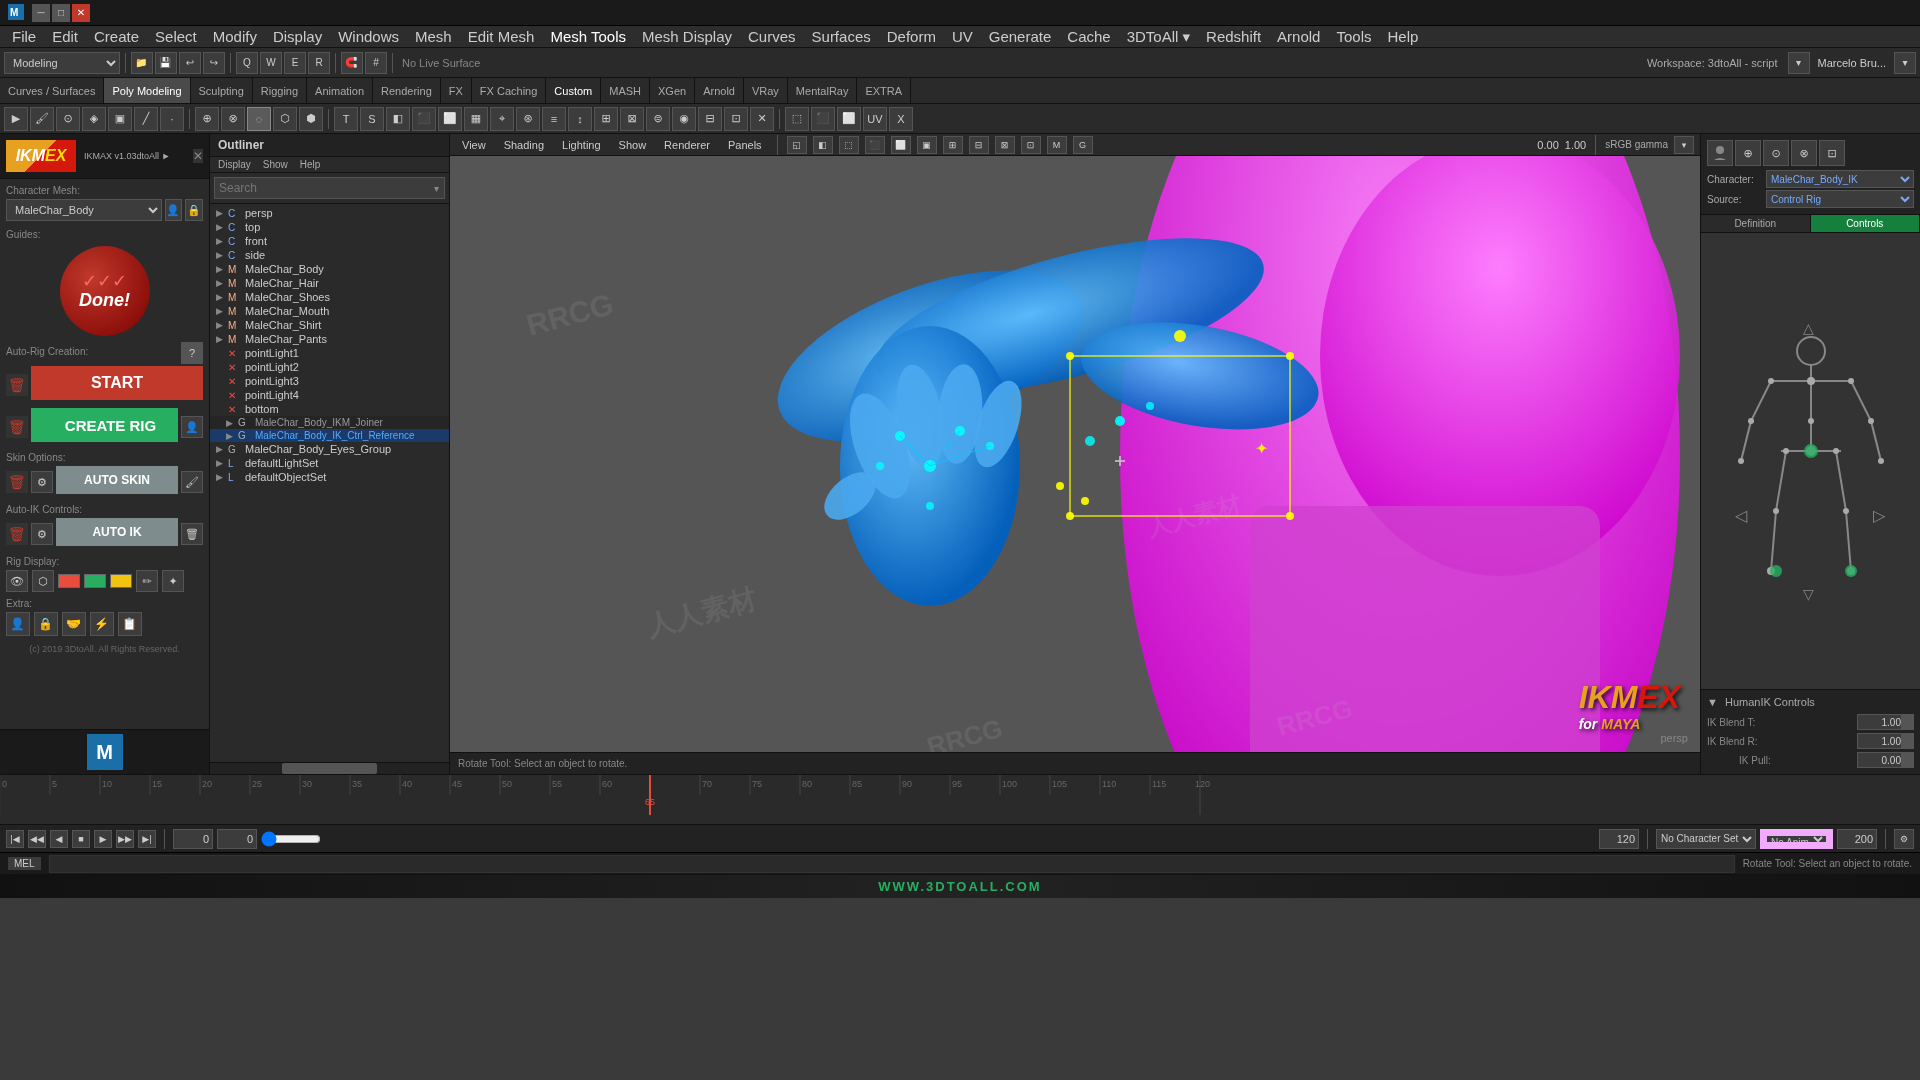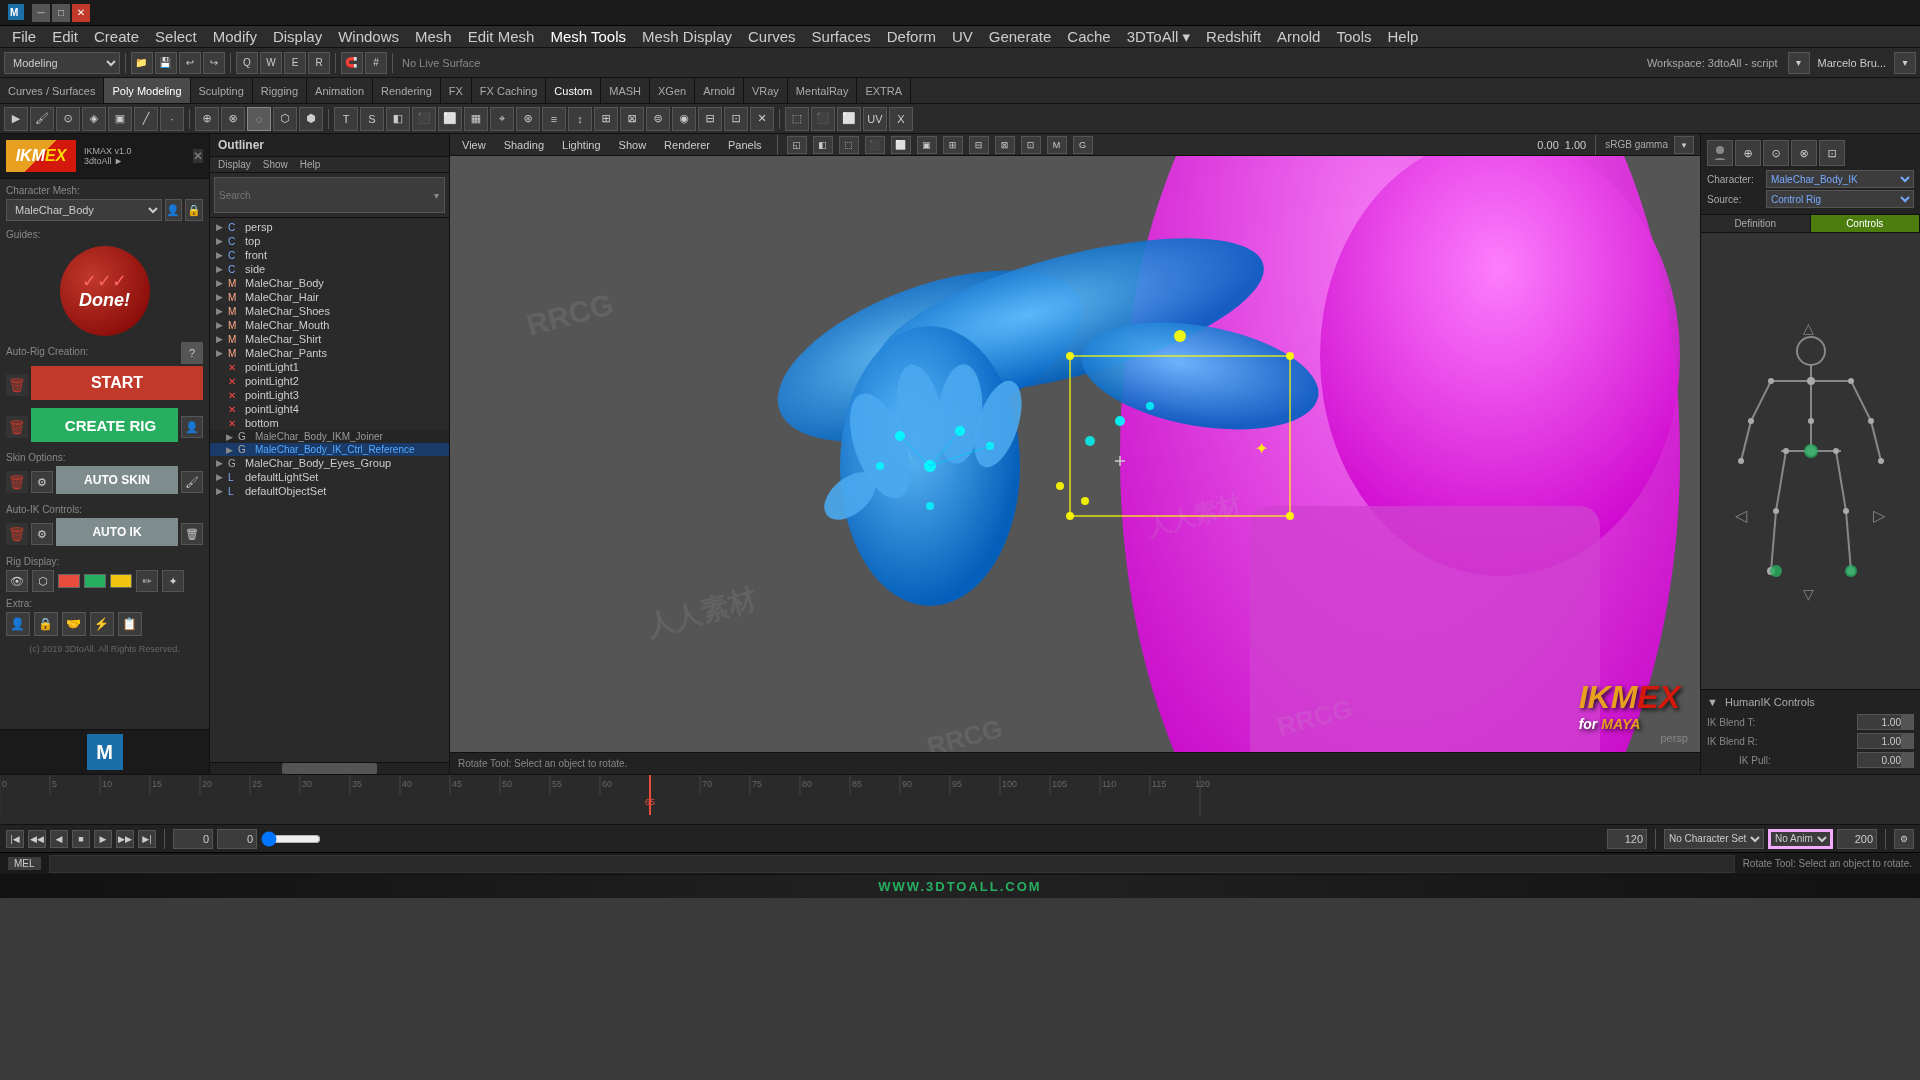--- a/index.html
+++ b/index.html
@@ -210,21 +210,21 @@
 </div>
 
 <div id="main-layout" style="display:flex; width:1920px; height:640px; overflow:hidden;">
 
   <div id="left-panel" style="width:210px; background:#2a2a2a; border-right:1px solid #111; display:flex; flex-direction:column; overflow:hidden;">
 
     <div style="background:#1a1a1a; padding:6px; display:flex; align-items:center; gap:8px; border-bottom:1px solid #111;">
       <div style="width:70px; height:32px; background:linear-gradient(135deg, #e8a020 50%, #d4180c 50%); display:flex; align-items:center; justify-content:center; font-size:16px; font-weight:bold; color:#fff; font-style:italic;">
         IKM<span style="color:#ffdd00;">EX</span>
       </div>
-      <div style="display:flex; flex-direction:column; font-size:9px; color:#aaa;">
+      <div style="display:flex; flex-direction:row; font-size:9px; color:#aaa;">
         <span>IKMAX v1.0</span>
         <span>3dtoAll ►</span>
       </div>
       <button style="margin-left:auto; background:#333; border:none; color:#888; font-size:12px; cursor:pointer;">✕</button>
     </div>
 
     <div style="flex:1; padding:6px; overflow-y:auto;">
 
       <div class="panel-section">
         <div class="panel-label">Character Mesh:</div>
@@ -316,21 +316,21 @@
   <div id="outliner-panel" style="width:240px; background:#2a2a2a; border-right:1px solid #111; display:flex; flex-direction:column;">
     <div style="background:#222; padding:4px 8px; font-size:12px; color:#ccc; border-bottom:1px solid #111; font-weight:bold;">
       <span>Outliner</span>
     </div>
     <div style="display:flex; gap:12px; padding:2px 8px; background:#2a2a2a; border-bottom:1px solid #111;">
       <span style="font-size:10px; color:#aaa; cursor:pointer;">Display</span>
       <span style="font-size:10px; color:#aaa; cursor:pointer;">Show</span>
       <span style="font-size:10px; color:#aaa; cursor:pointer;">Help</span>
     </div>
     <div style="padding:4px; border-bottom:1px solid #111; position:relative;">
-      <input type="text" style="width: 100%; height: 36px; background: rgb(60, 60, 60); border: 1px solid rgb(85, 85, 85); color: rgb(204, 204, 204); font-size: 10px; padding: 0px 4px;" placeholder="Search">
+      <input type="text" style="width: 100%; height: 22px; background: rgb(60, 60, 60); border: 1px solid rgb(85, 85, 85); color: rgb(204, 204, 204); font-size: 12px; padding: 0px 4px;" placeholder="Search">
       <span style="position:absolute; right:10px; top:50%; transform:translateY(-50%); color:#888; font-size:10px;">▾</span>
     </div>
     <div id="outliner-tree" style="flex:1; overflow-y:auto; padding:2px 0;">
 
       <div class="tree-item" style="padding:1px 6px;">
         <span style="width:12px; color:#888; font-size:9px;">▶</span>
         <span style="width:14px; margin-right:3px; font-size:10px; color:#7af;">C</span>
         <span style="font-size:11px; color:#ccc;">persp</span>
       </div>
       <div class="tree-item" style="padding:1px 6px;">
@@ -572,21 +572,21 @@
       <div style="display:flex; align-items:center; font-size:10px; color:#aaa; gap:4px;">
         <span style="width:55px;">Source:</span>
         <select class="char-select" style="flex:1; height:18px; background:#3c3c3c; border:1px solid #555; color:#7af; font-size:10px;">
           <option>Control Rig</option>
         </select>
       </div>
     </div>
 
     <div style="display:flex; border-bottom:1px solid #111;">
       <div class="r-tab">Definition</div>
-      <div class="r-tab active" style="background:#4d7c0f; color:#fff;">Controls</div>
+      <div class="r-tab active" style="background:#15803d; color:#fff;">Controls</div>
     </div>
 
     <div style="flex:1; background:#333; position:relative; display:flex; align-items:center; justify-content:center; overflow:hidden;">
       <svg width="160" height="280" viewBox="0 0 160 280">
 
         <circle cx="80" cy="30" r="14" fill="none" stroke="#888" stroke-width="2"></circle>
 
         <line x1="80" y1="44" x2="80" y2="60" stroke="#888" stroke-width="2"></line>
 
         <line x1="40" y1="60" x2="120" y2="60" stroke="#888" stroke-width="2"></line>
@@ -740,21 +740,21 @@
 
   <span style="flex:1;"></span>
 
   <input type="text" value="120" style="width: 40px; height: 20px; background: rgb(60, 60, 60); border: 1px solid rgb(85, 85, 85); color: rgb(204, 204, 204); font-size: 11px; text-align: right; padding: 0px 3px;">
 
   <span class="tb-separator" style="width:1px; height:20px; background:#555; margin:0 4px;"></span>
 
   <select style="height:20px; background:#3c3c3c; border:1px solid #555; color:#ccc; font-size:10px;">
     <option>No Character Set</option>
   </select>
-  <select style="height:20px; background:#3c3c3c; border:3px solid #f0abfc; color:#ccc; font-size:10px;">
+  <select style="height:20px; background:#3c3c3c; border:7px solid #f0abfc; color:#ccc; font-size:10px;">
     <option>No Anim</option>
   </select>
 
   <input type="text" value="200" style="width: 40px; height: 20px; background: rgb(60, 60, 60); border: 1px solid rgb(85, 85, 85); color: rgb(204, 204, 204); font-size: 11px; text-align: right; padding: 0px 3px;">
 
   <span class="tb-separator" style="width:1px; height:20px; background:#555; margin:0 4px;"></span>
   <button style="width:20px; height:20px; background:#3c3c3c; border:1px solid #555; color:#ccc; font-size:9px; cursor:pointer;">⚙</button>
 </div>
 
 <div style="height:22px; background:#1a1a1a; display:flex; align-items:center; padding:0 8px; gap:8px; border-top:1px solid #000;">

